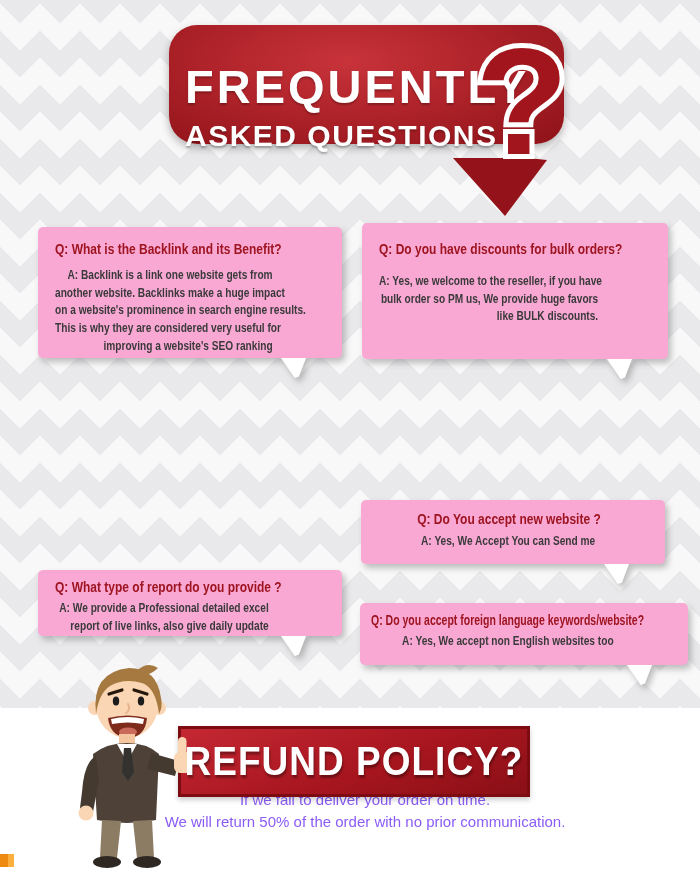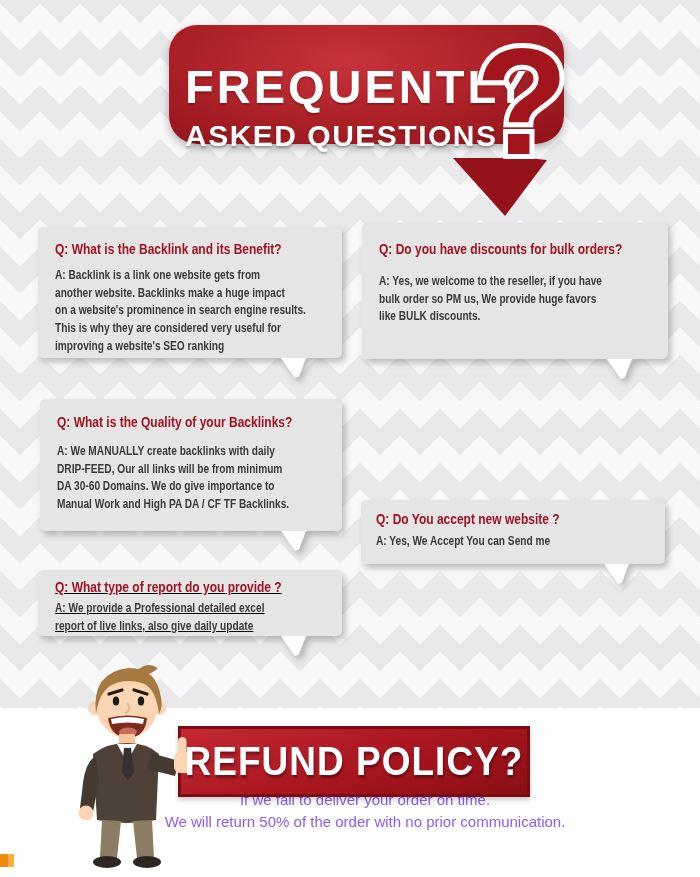--- a/index.html
+++ b/index.html
@@ -32,22 +32,23 @@
     letter-spacing:3px; white-space:nowrap; text-shadow:0 2px 2px rgba(0,0,0,.25);
   }
   .title-line2 {
     position:absolute; left:16px; top:94px; font-size:30px; font-weight:bold;
     letter-spacing:1.5px; white-space:nowrap; text-shadow:0 2px 2px rgba(0,0,0,.25);
   }
   .title-qmark { position:absolute; left:462px; top:22px; width:120px; height:170px; z-index:3; }
   .title-tail  { position:absolute; left:445px; top:158px; width:110px; height:60px; z-index:1; }
   
   .qbox {
-    position:absolute; background:#e5e5e5; border-radius:5px; z-index:1;
+    position:absolute; background:#f9a8d4; border-radius:5px; z-index:1;
     filter: drop-shadow(3px 4px 3px rgba(90,90,90,.38));
+    text-align: right;
   }
   .qbox::after {
     content:""; position:absolute; right:36px; top:100%; width:25px; height:20px;
     background:#fff; clip-path:polygon(0 0, 100% 0, 72% 92%, 55% 100%);
   }
   .q {
     font-weight:bold; font-size:15px; color:#9e1420; white-space:pre;
     transform:scaleX(.8); transform-origin:0 0;
   }
   .q.condensed { transform:scaleX(.7); }
@@ -58,21 +59,21 @@
   .b1 { left:38px;  top:227px; width:304px; height:131px; padding:13px 8px 0 17px; }
   .b1 .a { margin-top:9px; }
   .b2 { left:362px; top:223px; width:306px; height:136px; padding:17px 8px 12px 17px; }
   .b2 .a { margin-top:15px; }
   .b3 { left:40px;  top:399px; width:302px; height:132px; padding:14px 8px 0 17px; }
   .b3 .a { margin-top:12px; }
   .b4 { left:361px; top:395px; width:304px; height:66px; padding:9px 8px 0 15px; }
   .b4 .a { margin-top:4px; }
   .b5 { left:361px; top:500px; width:304px; height:64px; padding:10px 8px 12px 15px; }
   .b5 .a { margin-top:5px; }
-  .b6 { left:38px;  top:570px; width:304px; height:66px; padding:8px 13px 0 17px;text-decoration:underline; }
+  .b6 { left:38px;  top:570px; width:304px; height:66px; padding:8px 13px 0 17px; }
   .b6 .a { margin-top:4px; }
   .b7 { left:360px; top:603px; width:328px; height:62px; padding:8px 6px 0 11px; }
   .b7 .a { margin-top:4px; }
   
   .refund-banner {
     position:absolute; left:178px; top:726px; width:352px; height:71px; z-index:2;
     background: linear-gradient(160deg, #c42833 0%, #a8161f 55%, #8a0f16 100%);
     border:3px solid #7c0c12;
     display:flex; align-items:center; justify-content:center;
     box-shadow:0 3px 5px rgba(0,0,0,.2);
@@ -117,35 +118,32 @@
 on a website's prominence in search engine results.
 This is why they are considered very useful for
 improving a website's SEO ranking</div>
   </div>
   <div class="qbox b2">
     <div class="q">Q: Do you have discounts for bulk orders?</div>
     <div class="a">A: Yes, we welcome to the reseller, if you have
 bulk order so PM us, We provide huge favors
 like BULK discounts.</div>
   </div>
-  <div class="qbox b3">
-    <div class="q">Q: What is the Quality of your Backlinks?</div>
-    <div class="a">A: We MANUALLY create backlinks with daily
-DRIP-FEED, Our all links will be from minimum
-DA 30-60 Domains. We do give importance to
-Manual Work and High PA DA / CF TF Backlinks.</div>
-  </div>
   <div class="qbox b5">
     <div class="q">Q: Do You accept new website ?</div>
     <div class="a">A: Yes, We Accept You can Send me</div>
   </div>
   <div class="qbox b6">
     <div class="q">Q: What type of report do you provide ?</div>
     <div class="a">A: We provide a Professional detailed excel
 report of live links, also give daily update</div>
+  </div>
+  <div class="qbox b7">
+    <div class="q condensed">Q: Do you accept foreign language keywords/website?</div>
+    <div class="a">A: Yes, We accept non English websites too</div>
   </div>
 
   <svg class="character" viewBox="0 0 132 210">
 
     <circle cx="40" cy="48" r="7" fill="#fbd6b4"></circle>
     <circle cx="104" cy="48" r="7" fill="#fbd6b4"></circle>
 
     <ellipse cx="72" cy="45" rx="31" ry="33" fill="#fbd6b4"></ellipse>
 
     <path d="M 41,54 Q 36,12 74,8 Q 102,8 106,38 Q 108,47 104,54 Q 101,28 87,23 Q 69,18 55,26 Q 44,33 41,54 Z" fill="#a5793f"></path>

